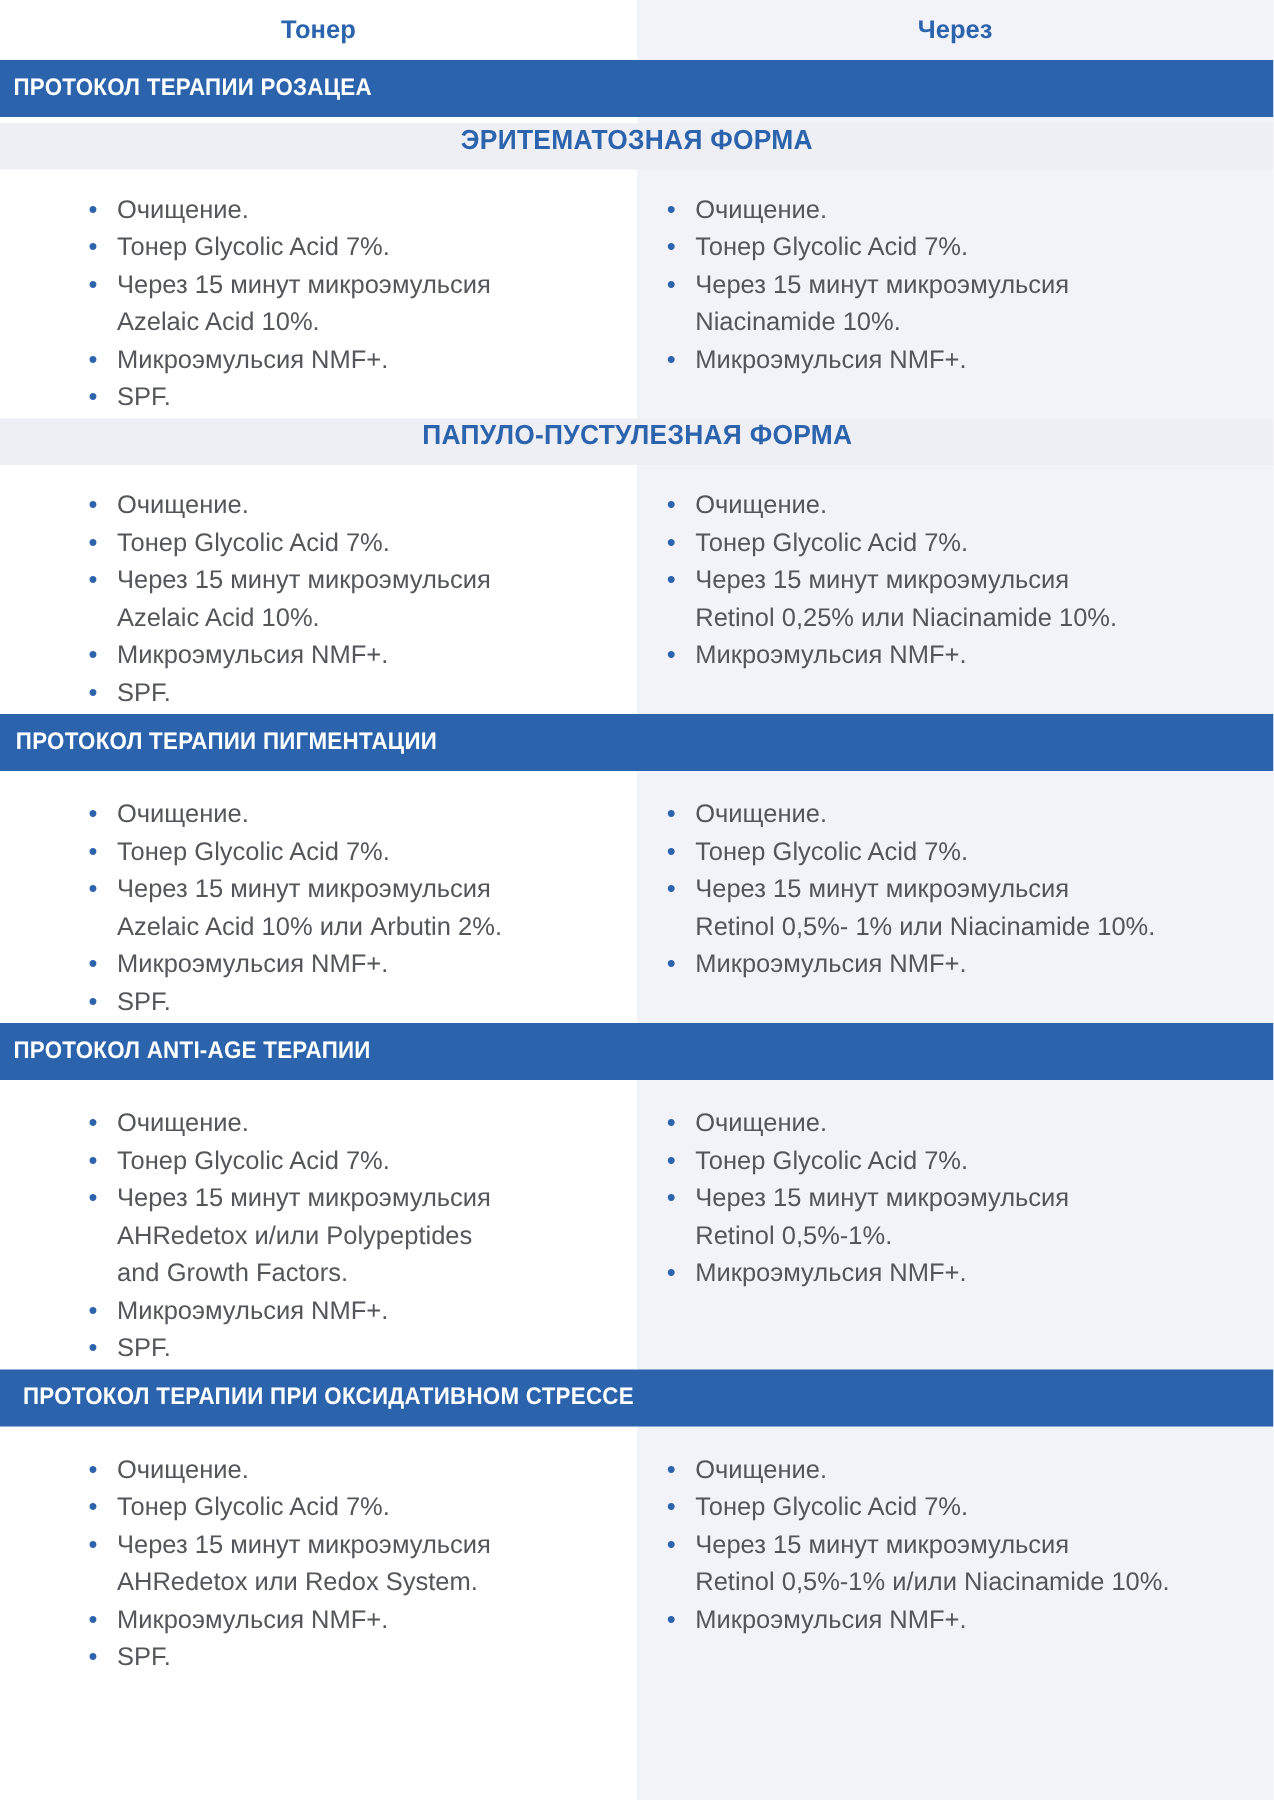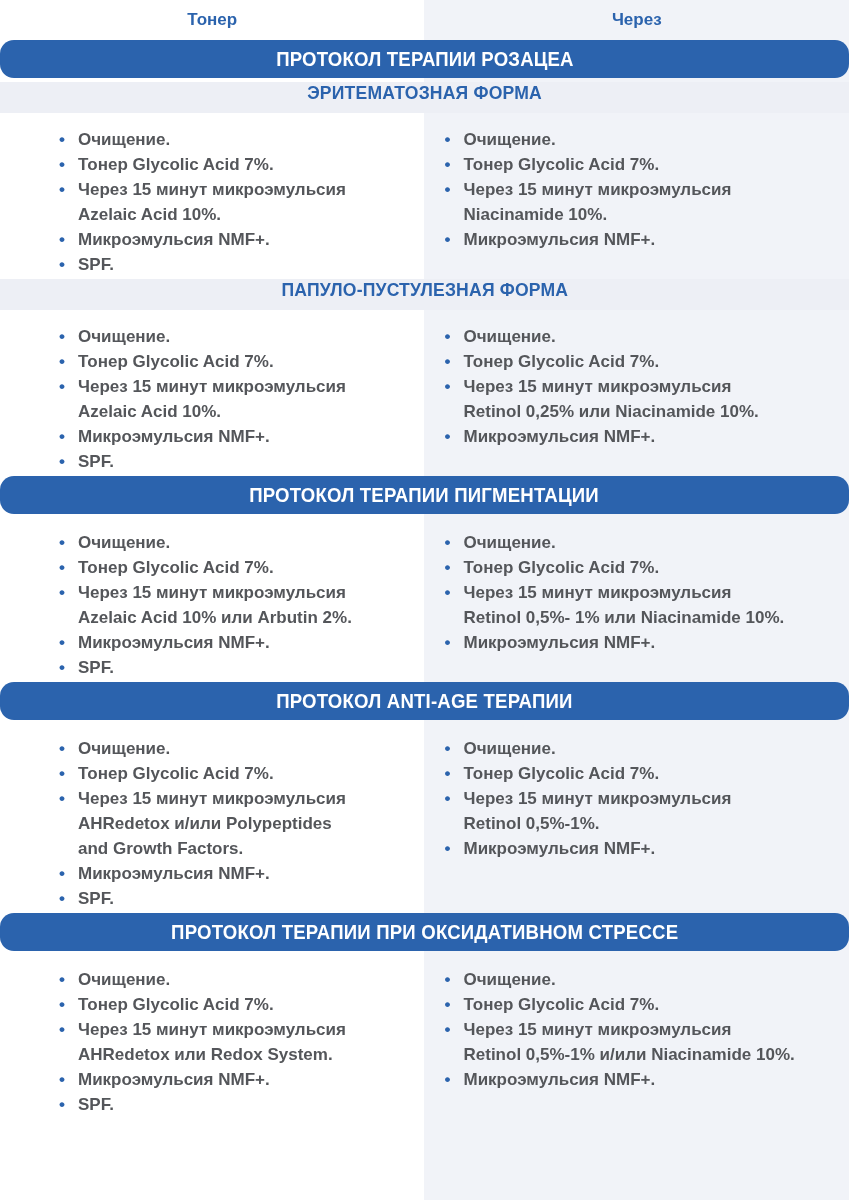--- a/index.html
+++ b/index.html
@@ -37,25 +37,23 @@
     font-size: 17px;
   }
   .banner {
     flex: 0 0 auto;
     height: 38px;
     margin: 0 0 4px 0;
     background: var(--banner-bg);
     color: var(--banner-text);
     display: flex;
     align-items: center;
-    justify-content: center;
     font-weight: bold;
-    font-size: 20px;
+    font-size: 16px;
     letter-spacing: 0.2px;
-    border-radius: 14px;
   }
   .banner .condensed { display: inline-block; transform: scaleX(0.93); white-space: nowrap; }
   .subheader {
     flex: 0 0 auto;
     height: 31px;
     margin: 0 0 4px 0;
     background: var(--subheader-bg);
     color: var(--accent);
     display: flex;
     align-items: flex-start;
@@ -65,21 +63,21 @@
     letter-spacing: 0.2px;
   }
   .subheader .condensed { display: inline-block; transform: scaleX(0.95); white-space: nowrap; }
   .subheader + .content-row { padding-top: 10px; }
   .content-row {
     flex: 0 0 auto;
     display: flex;
     padding: 12px 0 2px 0;
   }
   .content-row.grow { flex: 1 1 auto; }
-  .col { width: 50%; font-weight: bold; }
+  .col { width: 50%; }
   .col ul { list-style: none; }
   .col.morning ul { padding-left: 57px; padding-right: 14px; }
   .col.evening ul { padding-left: 18px;  padding-right: 14px; }
   .col li {
     position: relative;
     padding-left: 21px;
     color: var(--body-text);
     font-size: 17px;
     line-height: 25px;
     white-space: pre-line;

